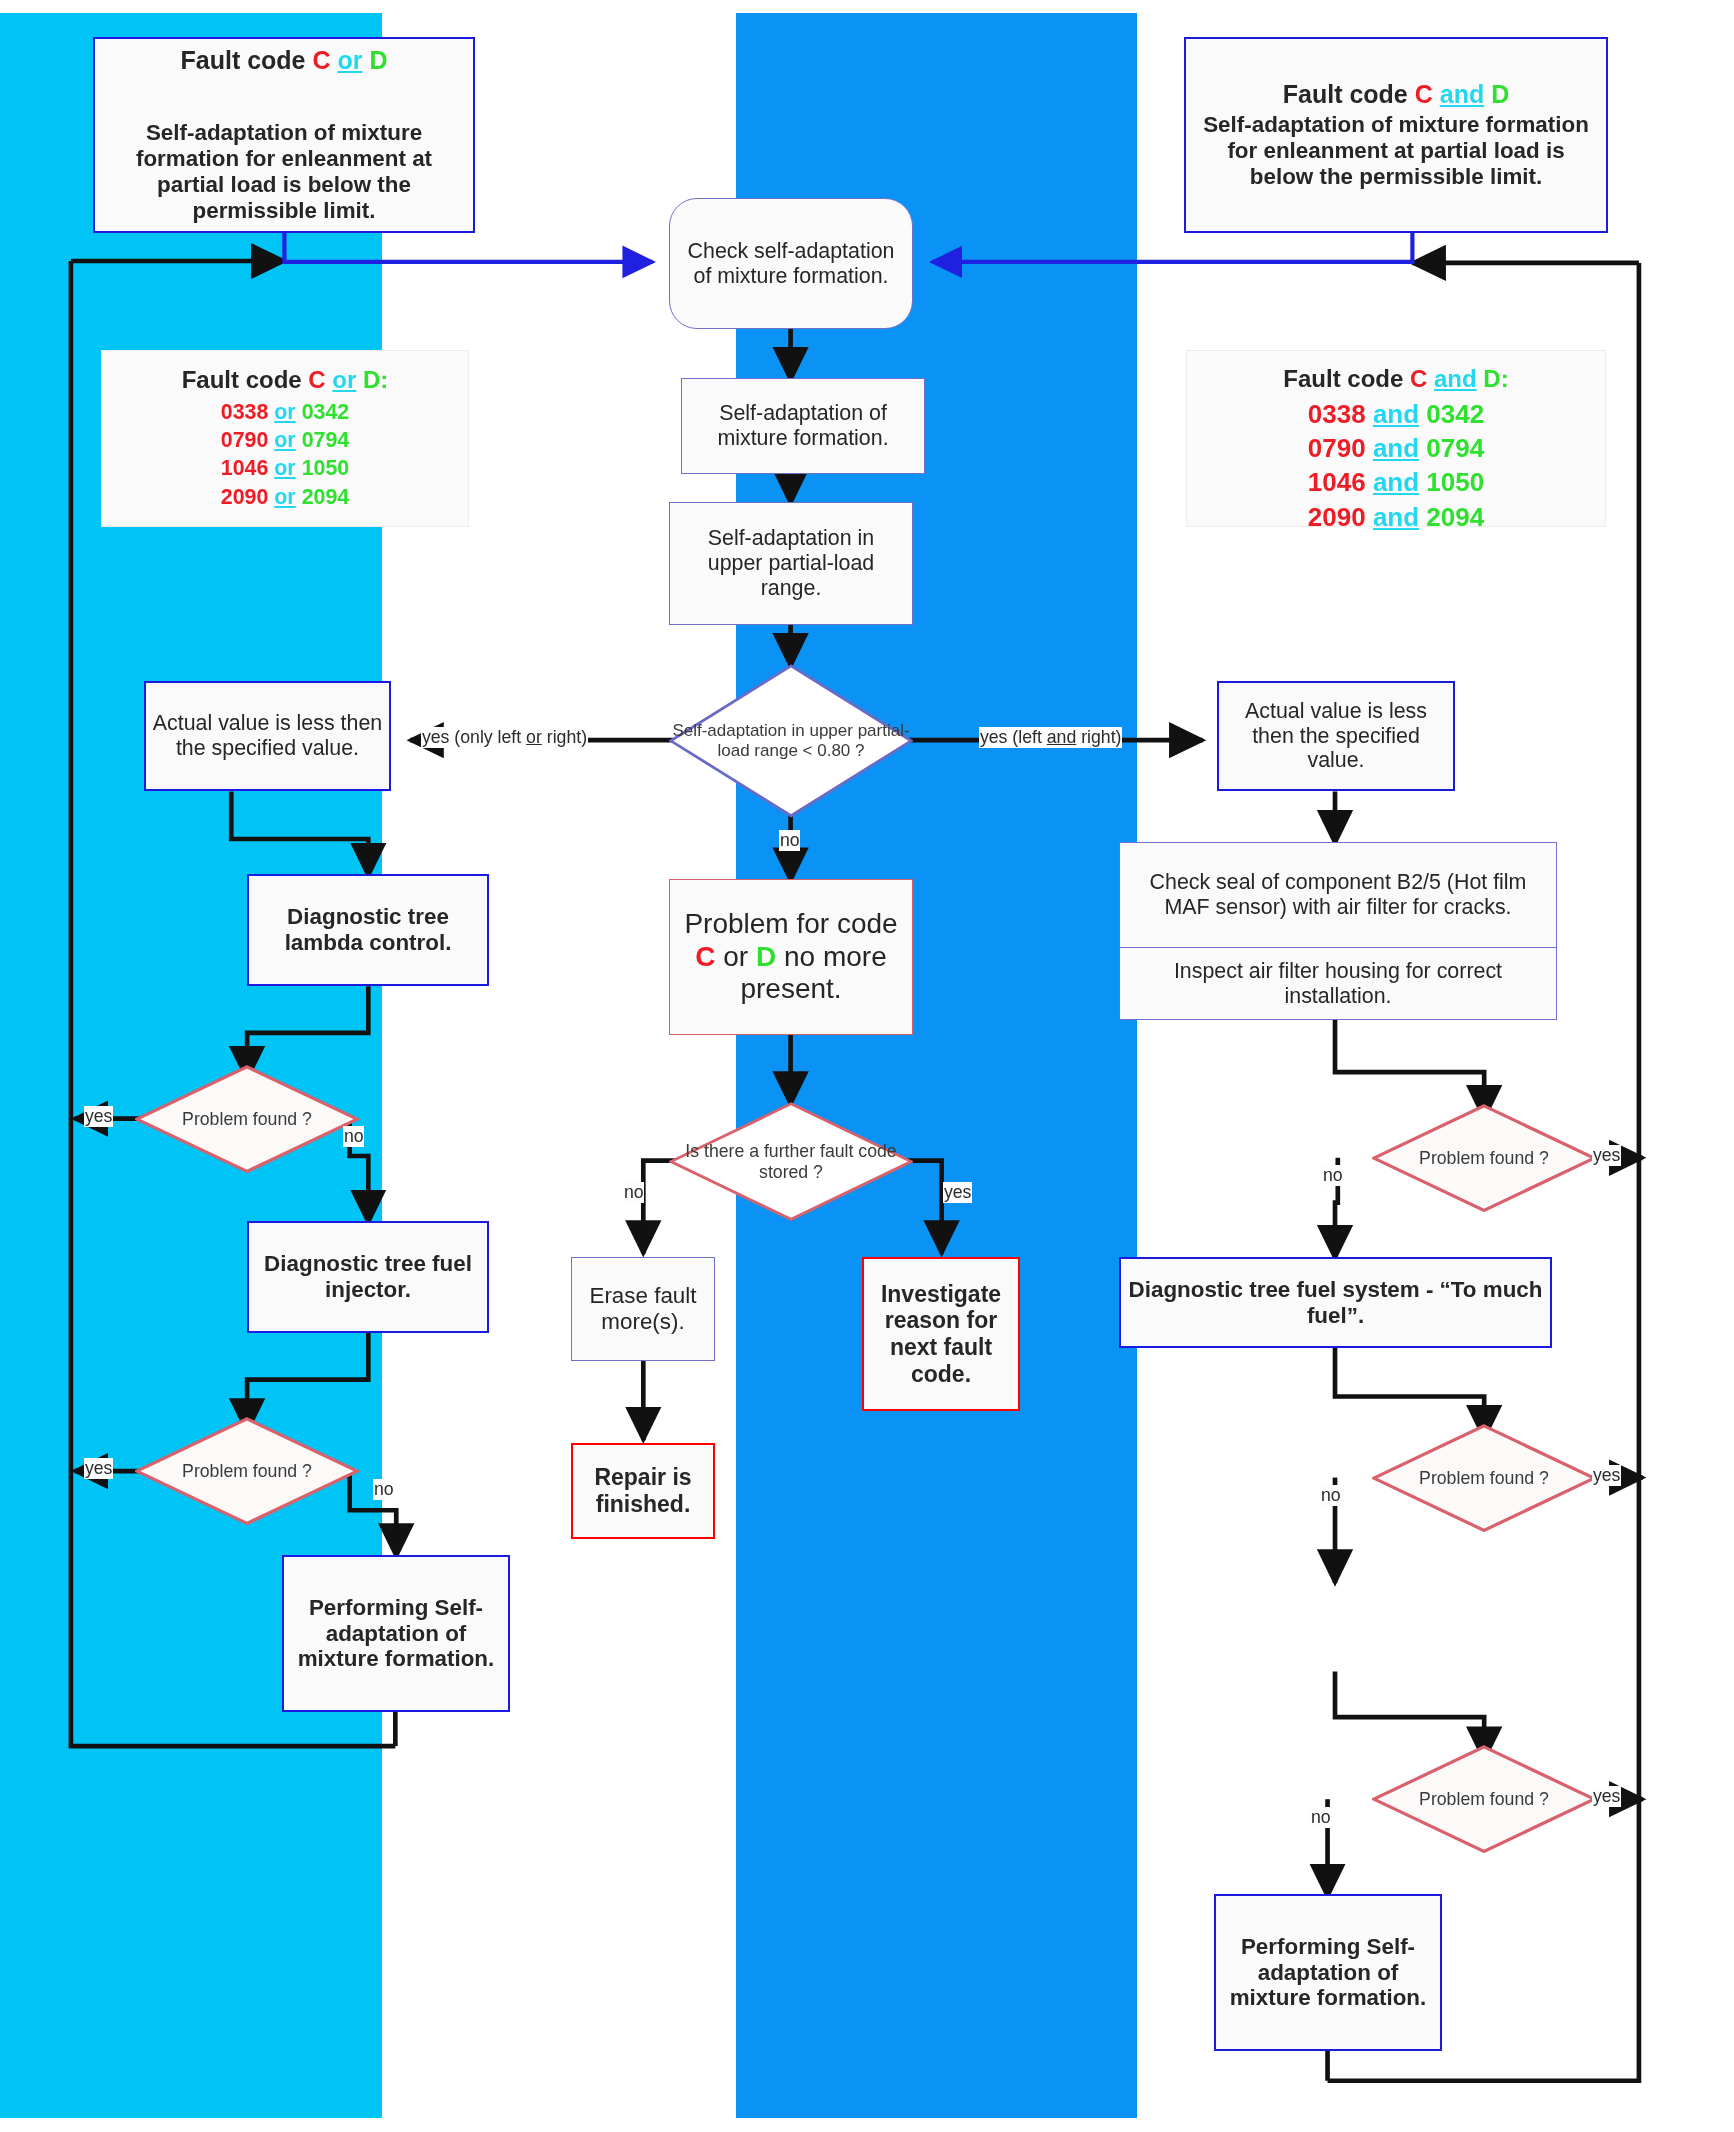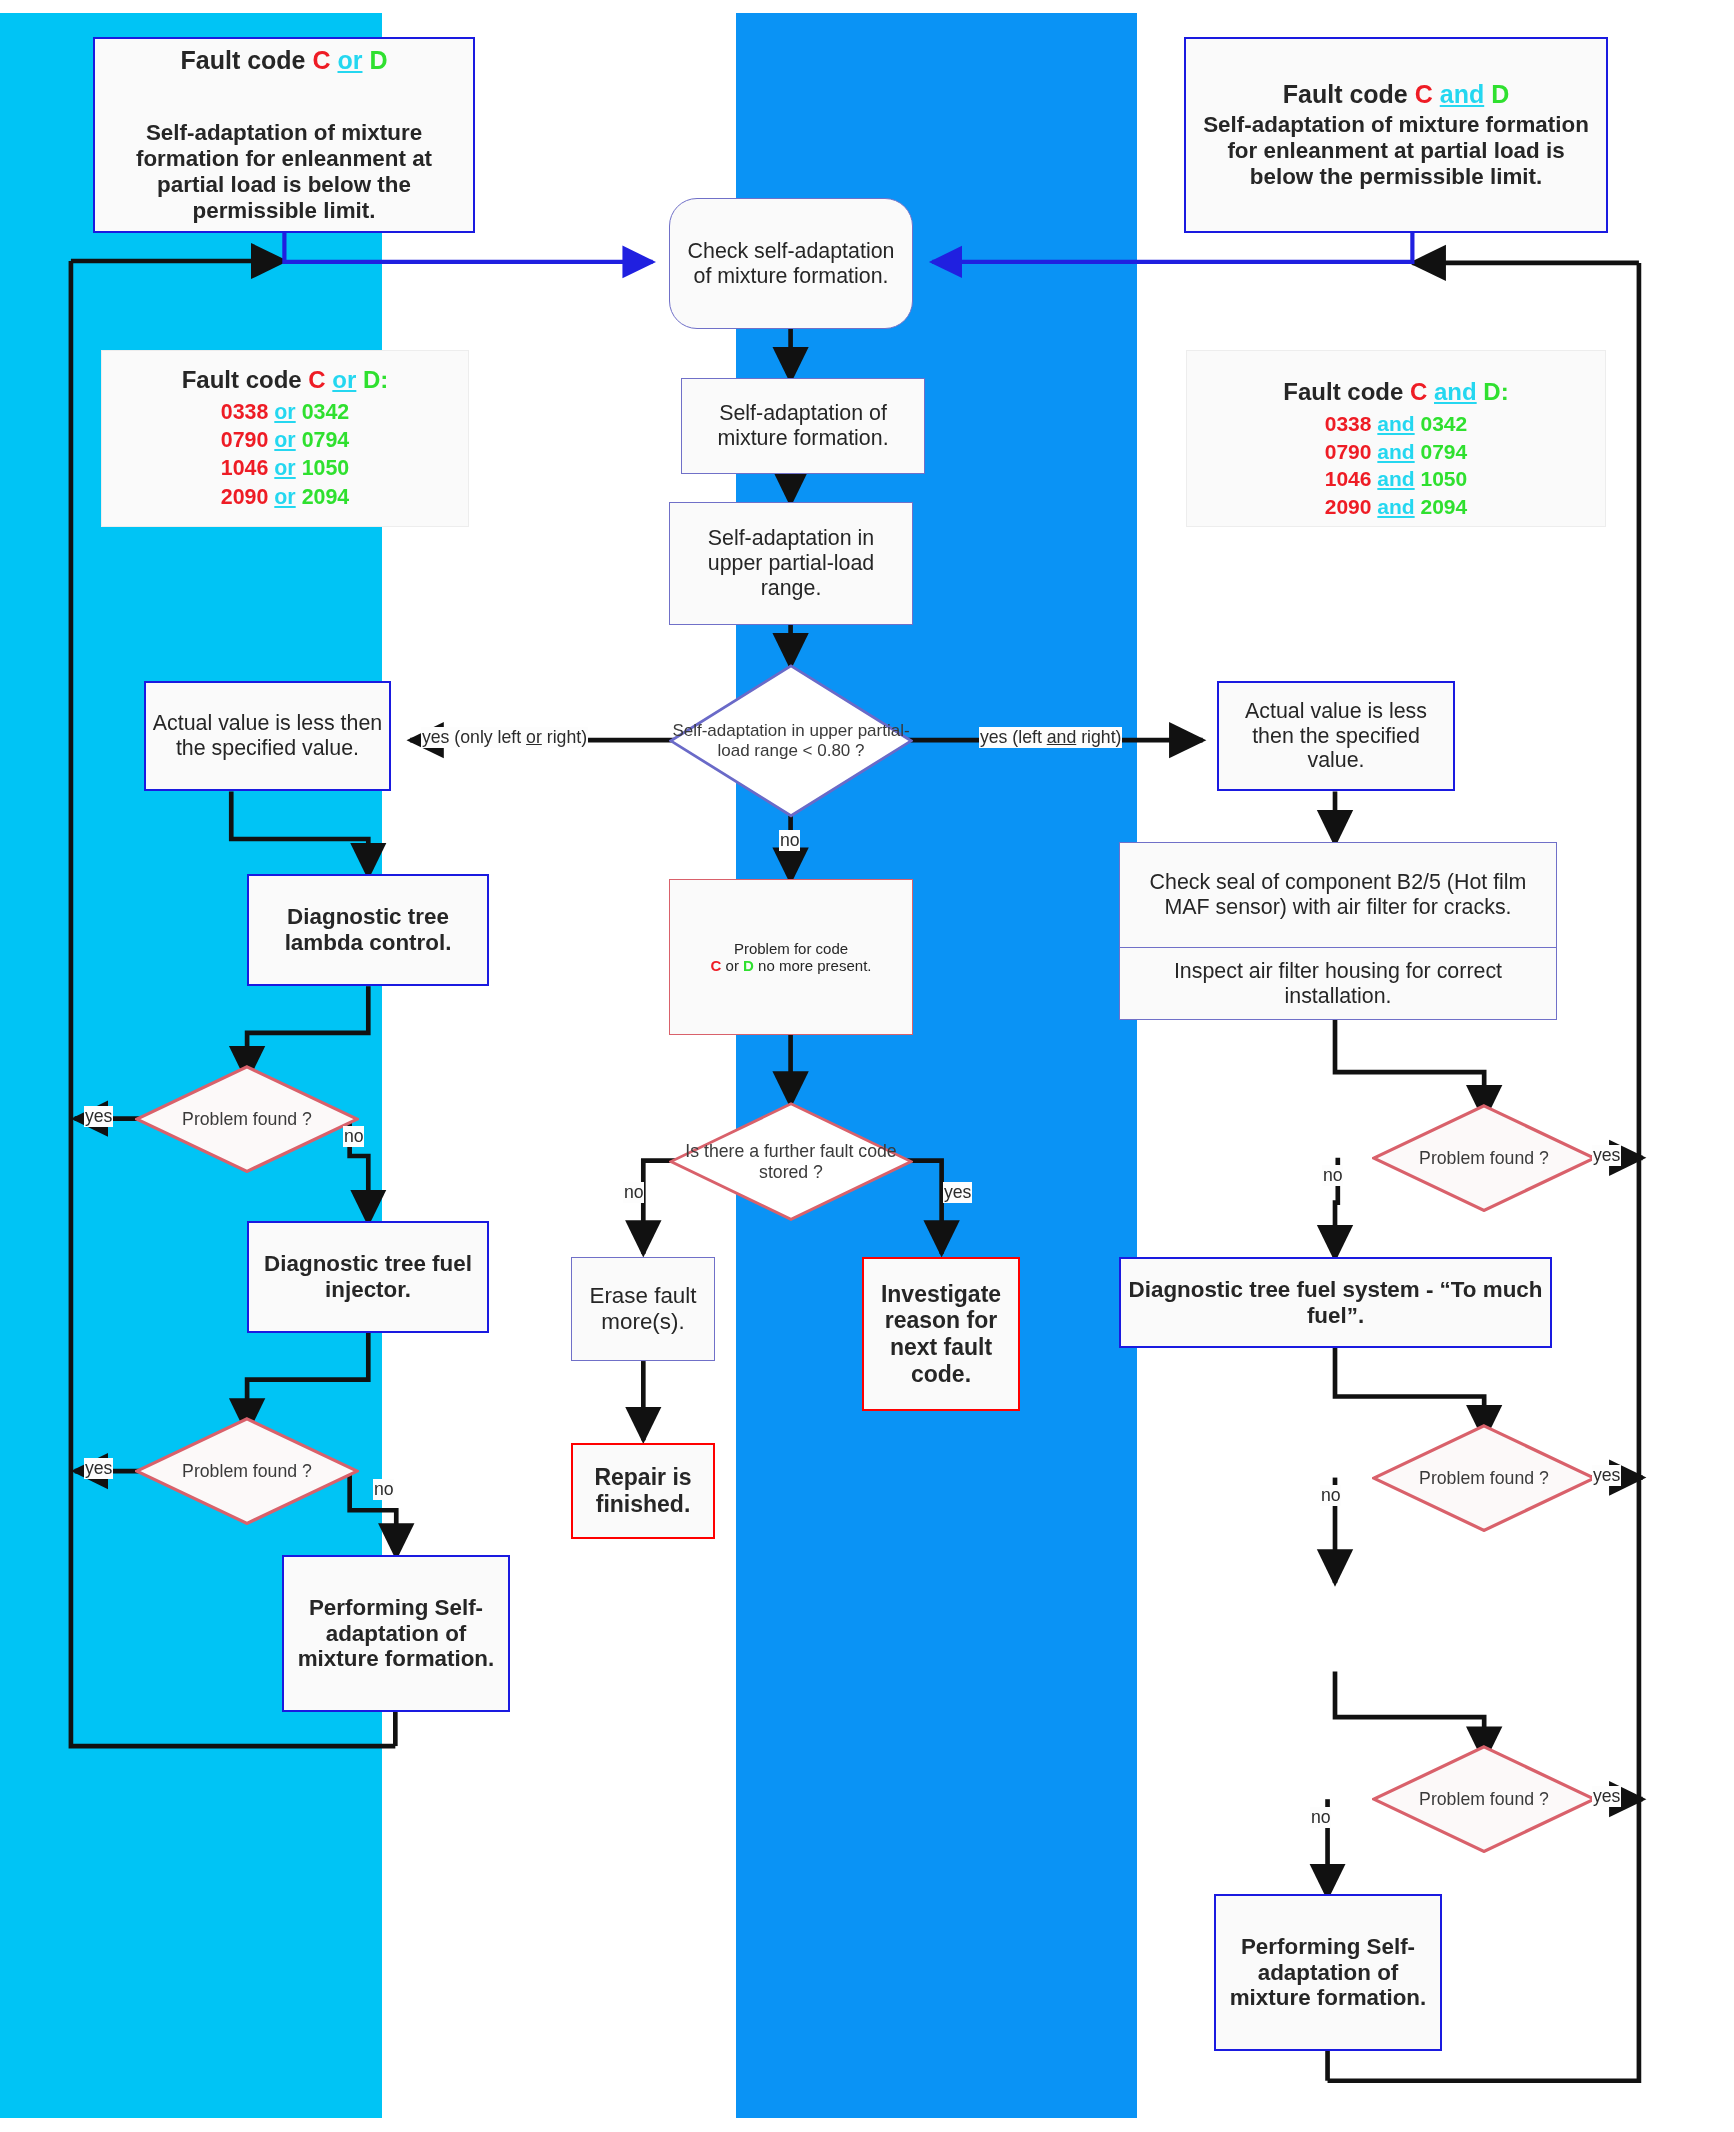--- a/index.html
+++ b/index.html
@@ -182,21 +182,21 @@
   </div>
 
   <div class="elabel" style="left:421px;top:727px;font-size:17.7px;">
     <span>yes (only left </span><u>or</u><span> right)</span>
   </div>
   <div class="elabel" style="left:979px;top:727px;font-size:17.7px;">
     <span>yes (left </span><u>and</u><span> right)</span>
   </div>
   <div class="elabel" style="left:779px;top:830px;font-size:17.7px;">no</div>
 
-  <div class="node b-red-thin" style="left:669px;top:879px;width:244px;height:156px;font-size:15px;padding:3.7px 7.5px;">
+  <div class="node b-red-thin" style="left:669px;top:879px;width:244px;height:156px;font-size:28px;padding:3.7px 7.5px;">
     <div>
       <span>Problem for code </span><br>
       <span class="bold c-red">C</span><span> or </span><span class="bold c-green">D</span><span> no more present.</span>
     </div>
   </div>
 
   <div class="diamond" style="left:669px;top:1102px;width:244px;height:119px;">
     <svg class="dshape" viewBox="0 0 262 128">
       <polygon points="131,2 260,64 131,126 2,64" fill="#FFFFFF" stroke="#D9616B" stroke-width="3"></polygon>
     </svg>
@@ -215,21 +215,21 @@
     <div style="font-size:25px;margin-bottom:3.7px;">
       <span>Fault code </span><span class="c-red">C</span><span>&nbsp;</span><span class="c-cyan">and</span><span>&nbsp;</span><span class="c-green">D</span>
     </div>
     <div style="font-size:22.4px;">Self-adaptation of mixture formation for enleanment at partial load is below the permissible limit.</div>
   </div>
 
   <div class="node" style="left:1186px;top:350px;width:420px;height:177px;border:0.9px solid #EDEDED;">
     <div class="bold" style="font-size:24px;margin-bottom:3.7px;margin-top:22px;">
       <span>Fault code </span><span class="c-red">C</span><span>&nbsp;</span><span class="c-cyan">and</span><span>&nbsp;</span><span class="c-green">D:</span>
     </div>
-    <div class="bold" style="font-size:21px;line-height:1.32;">
+    <div class="bold" style="font-size:26px;line-height:1.32;">
       <div><span class="c-red">0338</span> <span class="c-cyan">and</span> <span class="c-green">0342</span></div>
       <div><span class="c-red">0790</span> <span class="c-cyan">and</span> <span class="c-green">0794</span></div>
       <div><span class="c-red">1046</span> <span class="c-cyan">and</span> <span class="c-green">1050</span></div>
       <div><span class="c-red">2090</span> <span class="c-cyan">and</span> <span class="c-green">2094</span></div>
     </div>
   </div>
 
   <div class="node b-blue" style="left:1217px;top:681px;width:238px;height:110px;font-size:21.4px;padding:3.7px 5.6px;">Actual value is less then the specified value.</div>
 
   <div class="node b-blue-thin" style="left:1119px;top:842px;width:438px;height:105px;font-size:21.4px;padding:3.7px 7.5px;border-bottom:none;">Check seal of component B2/5 (Hot film MAF sensor) with air filter for cracks.</div>

